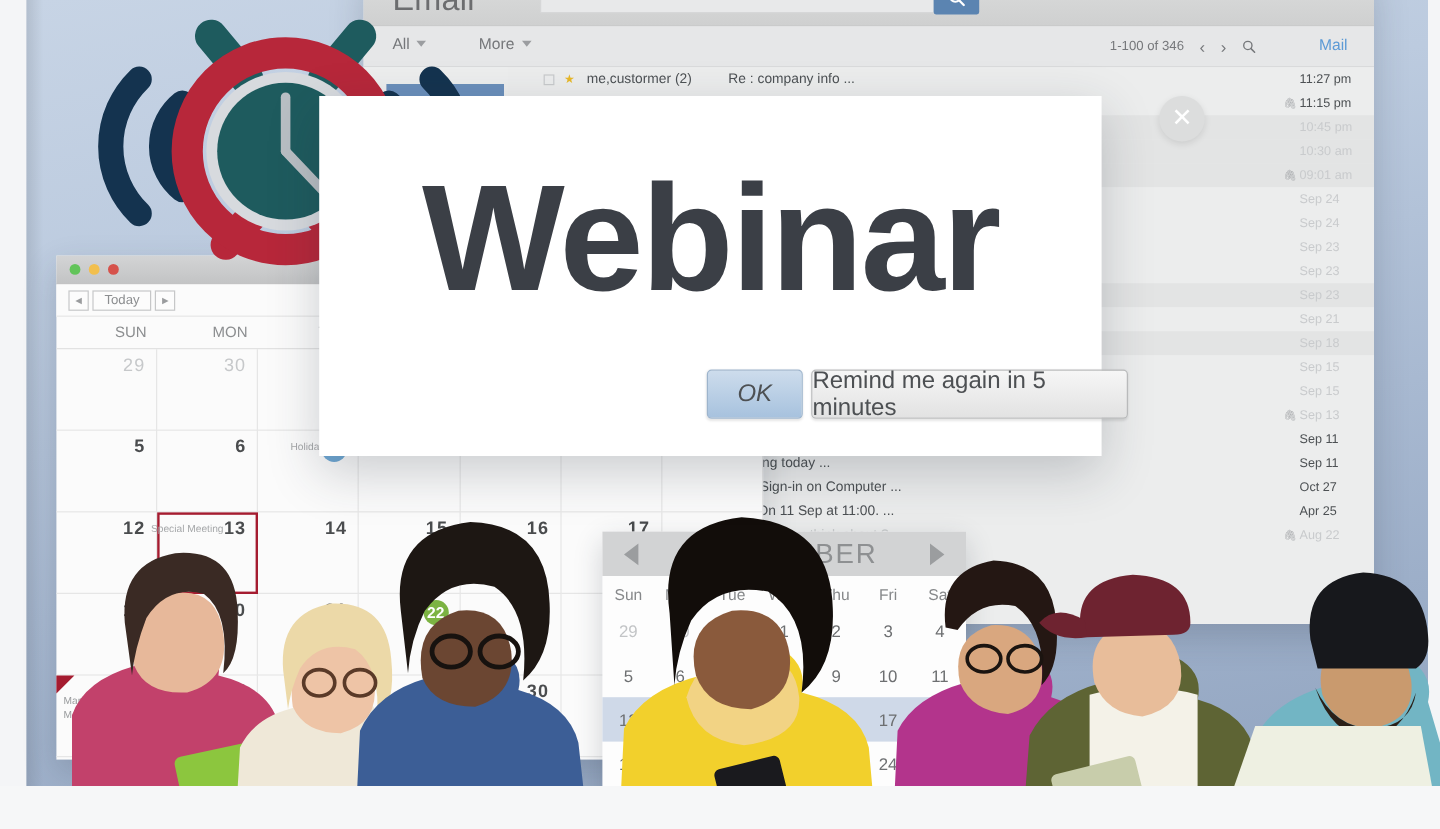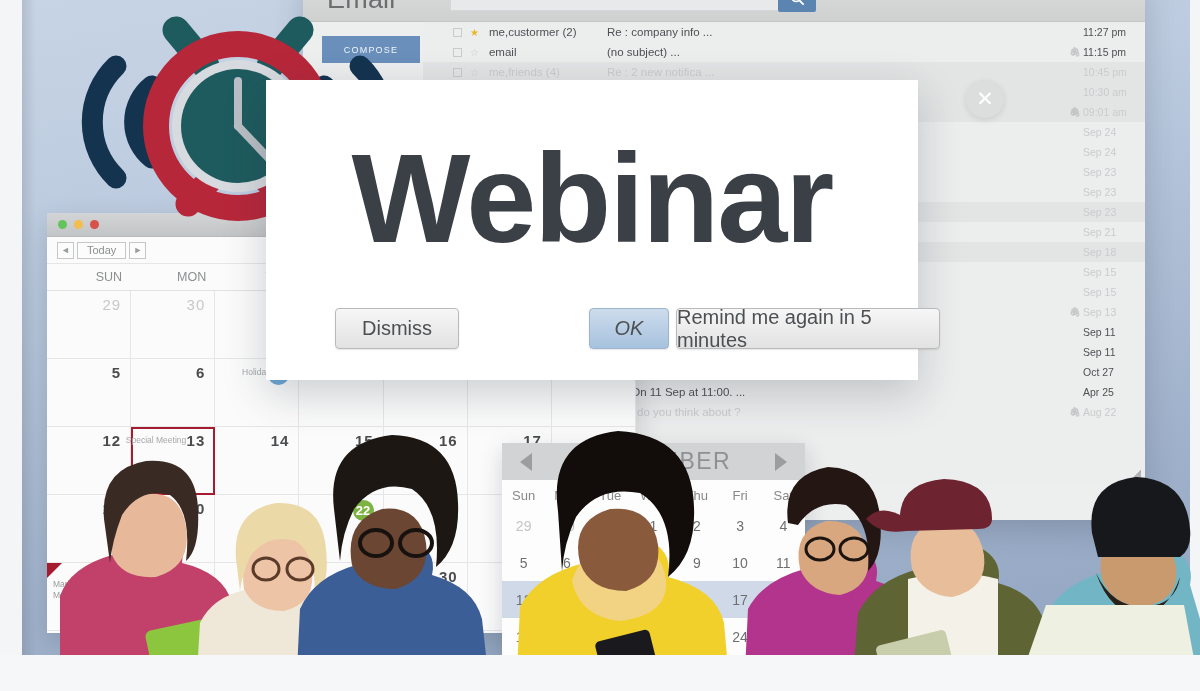--- a/index.html
+++ b/index.html
@@ -218,20 +218,40 @@
       </div>
       <div class="email-search-btn">
         <svg width="15" height="15" viewBox="0 0 16 16">
           <circle cx="6.5" cy="6.5" r="4.6" fill="none" stroke="#ffffff" stroke-width="1.8"></circle>
           <line x1="10" y1="10" x2="14" y2="14" stroke="#ffffff" stroke-width="2" stroke-linecap="round"></line>
         </svg>
       </div>
 
     </div>
 
+    <div class="email-toolbar">
+      <div class="tb-item" style="left:24px;">
+        <span>All</span>
+        <span class="caret-sm"></span>
+      </div>
+      <div class="tb-item" style="left:96px;">
+        <span>More</span>
+        <span class="caret-sm"></span>
+      </div>
+      <div class="pager">
+        <span>1-100 of 346</span>
+        <span style="font-size:14px;">‹</span>
+        <span style="font-size:14px;">›</span>
+        <svg width="12" height="12" viewBox="0 0 16 16">
+          <circle cx="6.5" cy="6.5" r="4.6" fill="none" stroke="#76787b" stroke-width="1.5"></circle>
+          <line x1="10" y1="10" x2="14" y2="14" stroke="#76787b" stroke-width="1.7" stroke-linecap="round"></line>
+        </svg>
+      </div>
+      <div class="mail-link">Mail</div>
+    </div>
 
     <div class="email-body">
       <div class="email-sidebar">
         <div class="compose-btn">COMPOSE</div>
         <div class="side-list">
             <div class="side-item">
               <span>Inbox</span>
               <span class="caret-sm"></span>
             </div>
             <div class="side-item">
@@ -621,21 +641,20 @@
         <path d="M1092 142 Q1086 92 1136 86 Q1186 88 1190 138 Q1192 158 1180 166 L1098 166Z" fill="#17181c"></path>
         <path d="M1096 182 Q1112 216 1144 216 Q1176 214 1180 186 Q1168 222 1140 224 Q1110 222 1096 182Z" fill="#2a2018"></path>
         <path d="M1016 300 L1046 214 L1184 214 L1200 300Z" fill="#eef0e2"></path>
         <path d="M1016 300 L1200 300 L1200 286 L1016 286Z" fill="#dcdfd0"></path>
       </g>
     </svg>
   </div>
 
   <div class="modal">
     <div class="modal-title">Webinar</div>
-    <div class="btn btn-dismiss">Dismiss</div>
     <div class="btn btn-ok">OK</div>
     <div class="btn btn-remind">Remind me again in 5 minutes</div>
   </div>
   <div class="close-x">
     <span>✕</span>
   </div>
 
   <div class="wall-bottom"></div>
 </div>
 

